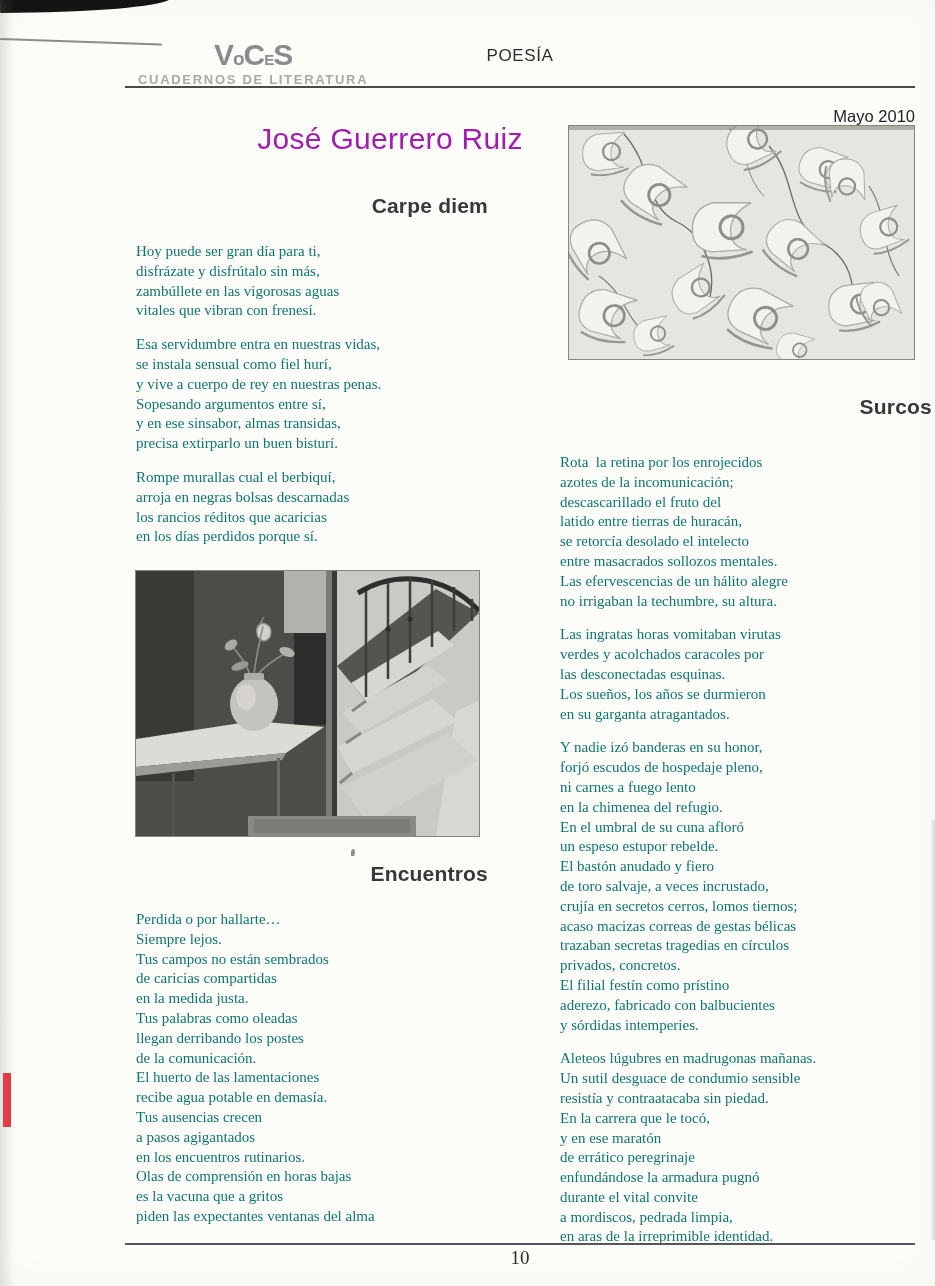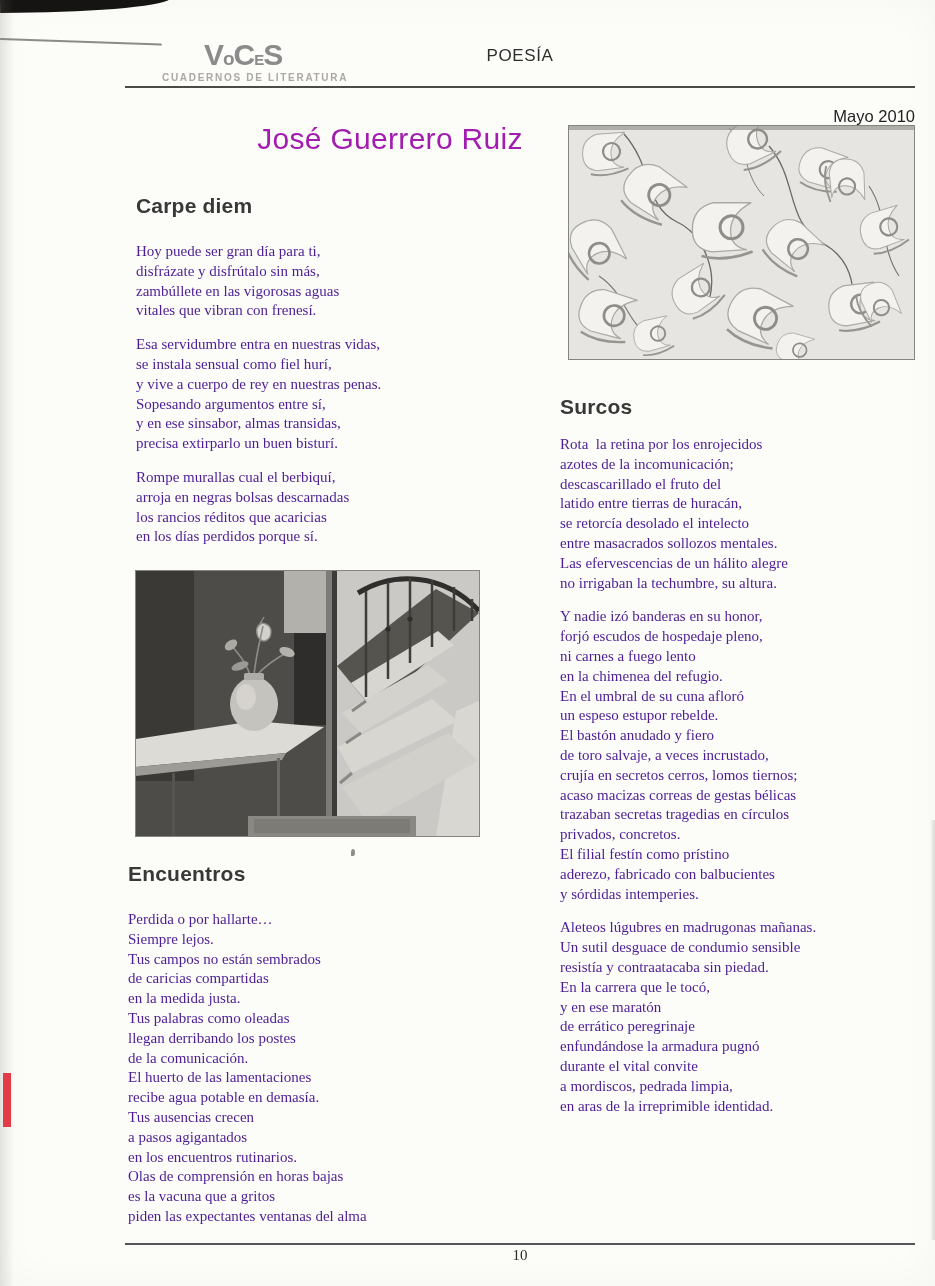--- a/index.html
+++ b/index.html
@@ -18,46 +18,46 @@
   .scan-line{position:absolute;left:0;top:38px;width:162px;height:2px;background:#8d8b89;
     border-radius:2px;transform:rotate(2deg);transform-origin:left top;}
   .red-mark{position:absolute;left:3px;top:1073px;width:8px;height:54px;background:#e23c46;}
   .speck{position:absolute;left:351px;top:849px;width:4px;height:7px;background:#8f8d88;border-radius:50% 50% 50% 10%;}
   
   .logo{position:absolute;left:138px;top:40px;line-height:1;text-align:center;}
   .logo-word{color:#8b8b8b;font-weight:bold;letter-spacing:-1px;}
   .logo-word .big{font-size:30px;}
   .logo-word .mid{font-size:19px;}
   .logo-word .sml{font-size:15px;}
-  .logo-sub{margin-top:3px;font-size:10px;letter-spacing:1.7px;color:#aba8a6;font-weight:bold;margin-left:24px;}
+  .logo-sub{margin-top:3px;font-size:13px;letter-spacing:1.7px;color:#aba8a6;font-weight:bold;}
   .hdr-section{position:absolute;left:125px;top:46px;width:790px;text-align:center;
     font-size:17px;letter-spacing:.6px;color:#2e2e2e;}
   .hdr-date{position:absolute;right:20px;top:59px;font-size:16.5px;color:#1f1f1f;margin-top:48px;}
   .hdr-rule{position:absolute;left:125px;top:86px;width:790px;height:2px;background:#4a4a48;}
   
   .author{position:absolute;left:390px;top:122px;transform:translateX(-50%);
     white-space:nowrap;font-size:30px;color:#a21caf;letter-spacing:.3px;}
   
   .poem{position:absolute;}
-  .poem h2{margin:0 0 24px;font-size:21px;font-weight:bold;color:#383838;letter-spacing:.2px;}
+  .poem h2{margin:0 0 24px;font-size:21px;font-weight:bold;color:#383838;letter-spacing:.2px;text-align:right;}
   .stanza{margin:12px 0 14px;font-family:"Liberation Serif","DejaVu Serif",serif;
-    font-size:15px;line-height:19.8px;color:#4c1d95;white-space:pre-wrap;}
+    font-size:15px;line-height:19.8px;color:#0f766e;white-space:pre-wrap;}
   #carpe-diem{left:136px;top:194px;width:352px;}
-  #encuentros{left:128px;top:862px;width:352px;}
+  #encuentros{left:136px;top:862px;width:352px;}
   #surcos{left:560px;top:395px;width:372px;}
-  #surcos h2{margin-bottom:16px;}
+  #surcos h2{margin-bottom:34px;}
   
   .photo{position:absolute;border:1px solid #86847f;background:#d7d6d2;box-sizing:border-box;}
   #photo-staircase{left:135px;top:570px;width:345px;height:267px;}
   #photo-paint{left:568px;top:125px;width:347px;height:235px;}
   .photo svg{display:block;}
   
   .ftr-rule{position:absolute;left:125px;top:1243px;width:790px;height:2px;background:#55555a;}
   .ftr-num{position:absolute;left:125px;top:1247px;width:790px;text-align:center;
-    font-family:"Liberation Serif",serif;font-size:15px;color:#2e2c28;}
+    font-family:"Liberation Serif",serif;font-size:19px;color:#2e2c28;}
 </style>
 </head>
 <body>
 
 <div class="page">
 
   <div class="scan-bar"></div>
   <div class="scan-line"></div>
   <div class="edge-shade-left"></div>
   <div class="edge-shade-right"></div>
@@ -174,20 +174,21 @@
       <use href="#curl" transform="translate(60,200) rotate(-20) scale(.85)"></use>
       <use href="#curl" transform="translate(210,205) rotate(8) scale(.8)"></use>
       <rect x="0" y="0" width="345" height="4" fill="#8a8883" opacity=".6"></rect>
     </svg>
   </div>
 
   <div class="poem" id="surcos">
     <h2>Surcos</h2>
     <div>
         <p class="stanza">Rota  la retina por los enrojecidos<br>azotes de la incomunicación;<br>descascarillado el fruto del<br>latido entre tierras de huracán,<br>se retorcía desolado el intelecto<br>entre masacrados sollozos mentales.<br>Las efervescencias de un hálito alegre<br>no irrigaban la techumbre, su altura.</p>
+        <p class="stanza">Las ingratas horas vomitaban virutas<br>verdes y acolchados caracoles por<br>las desconectadas esquinas.<br>Los sueños, los años se durmieron<br>en su garganta atragantados.</p>
         <p class="stanza">Y nadie izó banderas en su honor,<br>forjó escudos de hospedaje pleno,<br>ni carnes a fuego lento<br>en la chimenea del refugio.<br>En el umbral de su cuna afloró<br>un espeso estupor rebelde.<br>El bastón anudado y fiero<br>de toro salvaje, a veces incrustado,<br>crujía en secretos cerros, lomos tiernos;<br>acaso macizas correas de gestas bélicas<br>trazaban secretas tragedias en círculos<br>privados, concretos.<br>El filial festín como prístino<br>aderezo, fabricado con balbucientes<br>y sórdidas intemperies.</p>
         <p class="stanza">Aleteos lúgubres en madrugonas mañanas.<br>Un sutil desguace de condumio sensible<br>resistía y contraatacaba sin piedad.<br>En la carrera que le tocó,<br>y en ese maratón<br>de errático peregrinaje<br>enfundándose la armadura pugnó<br>durante el vital convite<br>a mordiscos, pedrada limpia,<br>en aras de la irreprimible identidad.</p>
       </div>
   </div>
 
   <div class="ftr-rule"></div>
   <div class="ftr-num">10</div>
 
 </div>
 

